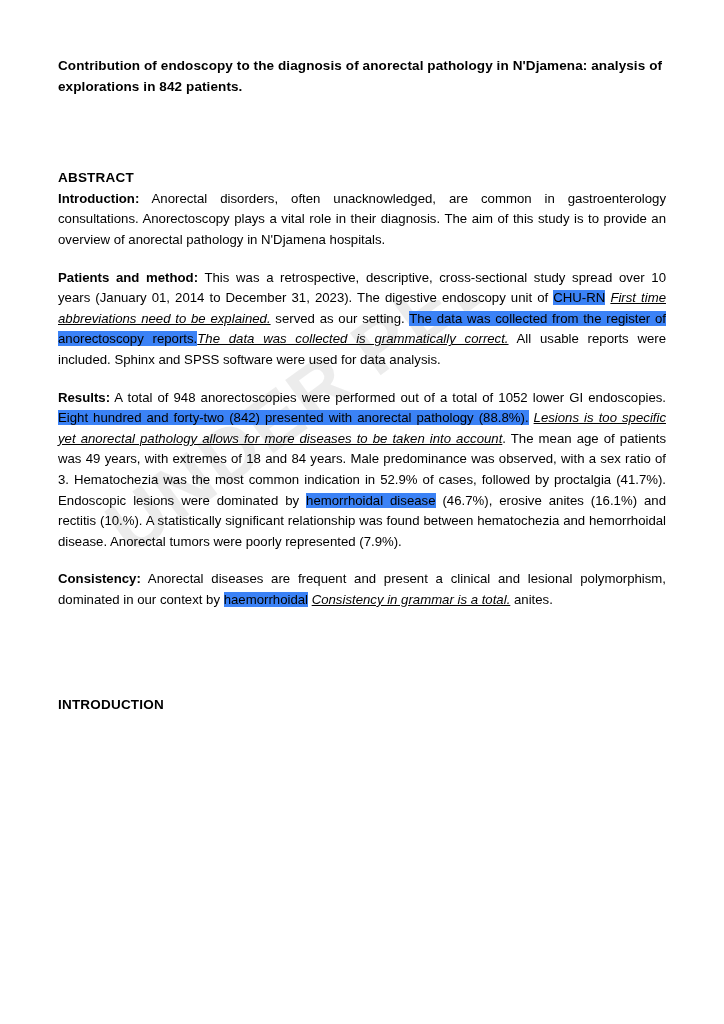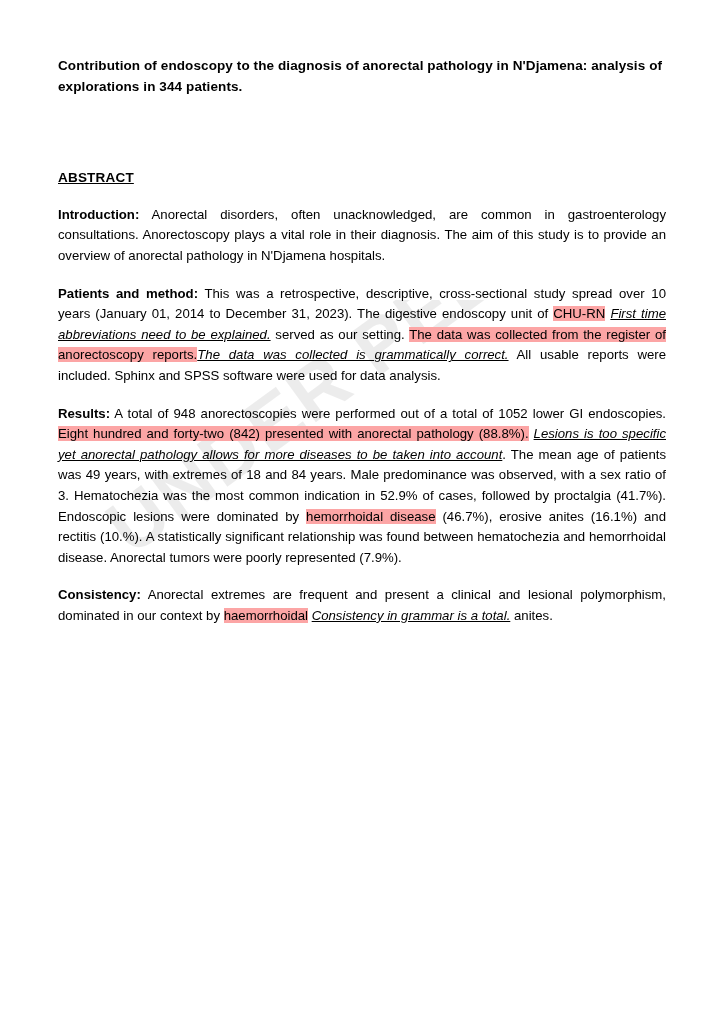--- a/index.html
+++ b/index.html
@@ -56,76 +56,76 @@
   }
   .section-head {
     font-size: 13.5px;
     font-weight: bold;
     color: #000;
     margin: 0;
     letter-spacing: 0.2px;
   }
   .abstract-head {
     margin-top: 72px;
-    text-decoration: underline;
   }
   .intro-head {
     margin-top: 86px;
   }
   p.para {
     font-size: 13.2px;
     line-height: 1.56;
     color: #000;
     text-align: justify;
     margin: 17px 0 0 0;
   }
   p.para:first-of-type {
-    margin-top: 20px;
+    margin-top: 4px;
   }
   .lbl {
     font-weight: bold;
   }
   .hl {
-    background: #fca5a5;
+    background: #3b82f6;
   }
   .cmt {
     font-style: italic;
     text-decoration: underline;
   }
   .kw {
     font-weight: bold;
   }
 </style>
 </head>
 <body>
 
 <div class="page">
 
   <div class="watermark">
     <span>UNDER PEER REVIEW</span>
   </div>
 
   <div class="content">
 
-    <h1 class="doc-title">Contribution of endoscopy to the diagnosis of anorectal pathology in N'Djamena: analysis of explorations in 344 patients.</h1>
+    <h1 class="doc-title">Contribution of endoscopy to the diagnosis of anorectal pathology in N'Djamena: analysis of explorations in 842 patients.</h1>
 
     <h2 class="section-head abstract-head">ABSTRACT</h2>
 
     <p class="para">
       <span class="lbl">Introduction:</span><span> Anorectal disorders, often unacknowledged, are common in gastroenterology consultations. Anorectoscopy plays a vital role in their diagnosis. The aim of this study is to provide an overview of anorectal pathology in N'Djamena hospitals.</span>
     </p>
 
     <p class="para">
       <span class="lbl">Patients and method:</span><span> This was a retrospective, descriptive, cross-sectional study spread over 10 years (January 01, 2014 to December 31, 2023). The digestive endoscopy unit of </span><span class="hl">CHU-RN</span> <span class="cmt">First time abbreviations need to be explained.</span><span> served as our setting. </span><span class="hl">The data was collected from the register of anorectoscopy reports.</span><span class="cmt">The data was collected is grammatically correct.</span><span> All usable reports were included. Sphinx and SPSS software were used for data analysis.</span>
     </p>
 
     <p class="para">
       <span class="lbl">Results:</span><span> A total of 948 anorectoscopies were performed out of a total of 1052 lower GI endoscopies. </span><span class="hl">Eight hundred and forty-two (842) presented with anorectal pathology (88.8%).</span> <span class="cmt">Lesions is too specific yet anorectal pathology allows for more diseases to be taken into account</span><span>. The mean age of patients was 49 years, with extremes of 18 and 84 years. Male predominance was observed, with a sex ratio of 3. Hematochezia was the most common indication in 52.9% of cases, followed by proctalgia (41.7%). Endoscopic lesions were dominated by </span><span class="hl">hemorrhoidal disease</span><span> (46.7%), erosive anites (16.1%) and rectitis (10.%). A statistically significant relationship was found between hematochezia and hemorrhoidal disease. Anorectal tumors were poorly represented (7.9%).</span>
     </p>
 
     <p class="para">
-      <span class="lbl">Consistency:</span><span> Anorectal extremes are frequent and present a clinical and lesional polymorphism, dominated in our context by </span><span class="hl">haemorrhoidal</span> <span class="cmt">Consistency in grammar is a total.</span><span> anites.</span>
+      <span class="lbl">Consistency:</span><span> Anorectal diseases are frequent and present a clinical and lesional polymorphism, dominated in our context by </span><span class="hl">haemorrhoidal</span> <span class="cmt">Consistency in grammar is a total.</span><span> anites.</span>
     </p>
 
 
+    <h2 class="section-head intro-head">INTRODUCTION</h2>
 
   </div>
 </div>
 
 </body></html>

